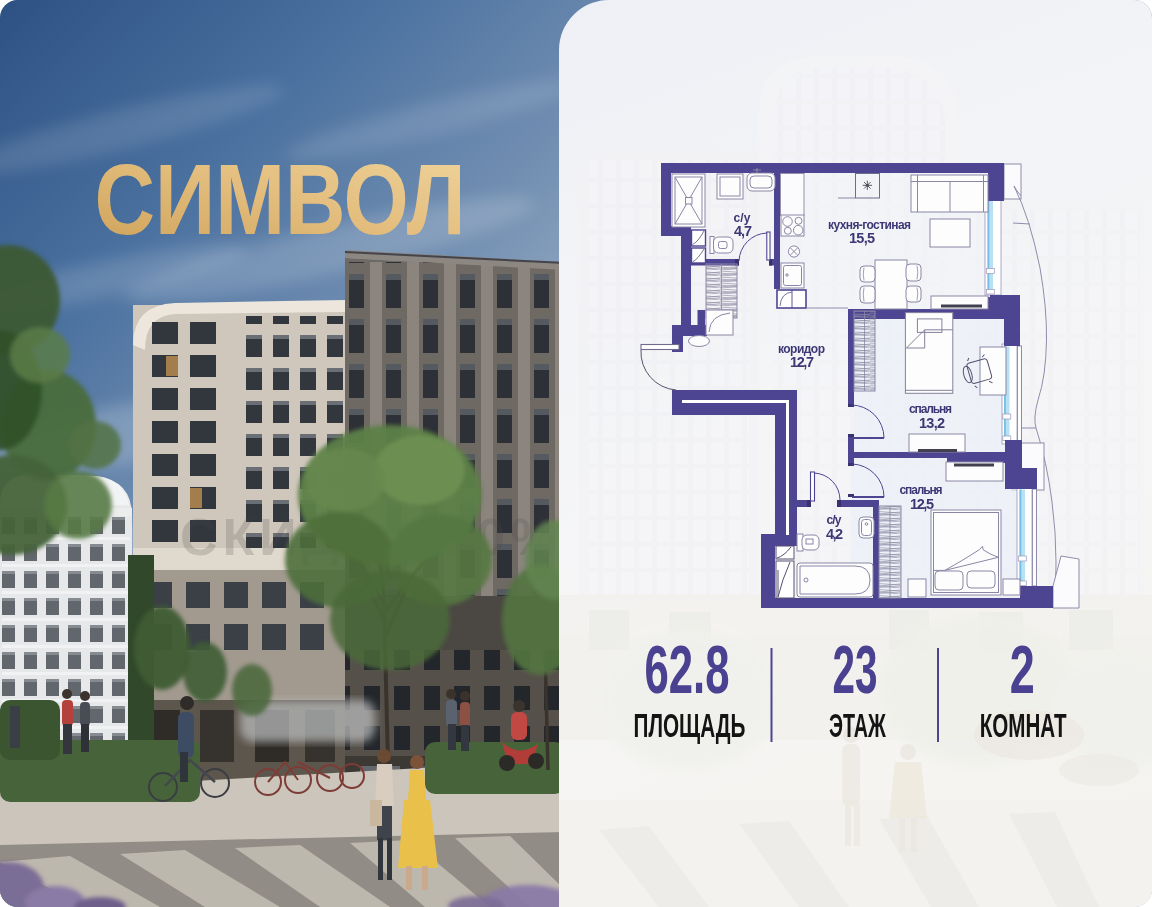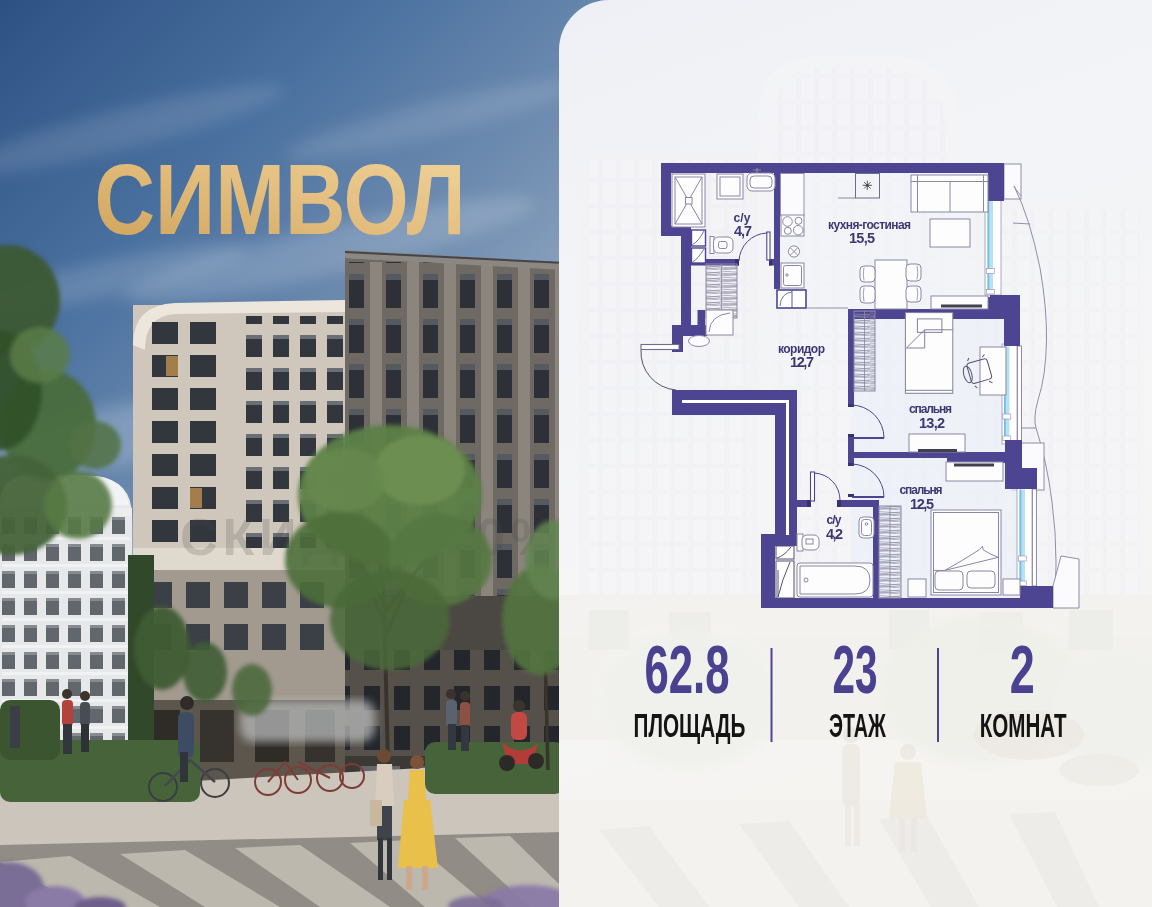--- a/index.html
+++ b/index.html
@@ -1,17 +1,17 @@
 <!DOCTYPE html>
 <html><head>
 <meta charset="utf-8">
 <style>
   html,body{margin:0;padding:0;} 
   #stage{position:relative;width:1152px;height:907px;overflow:hidden;
-         font-family:"Liberation Sans",sans-serif;background:#7e97b6;}
+         font-family:"Liberation Sans",sans-serif;background:#7e97b6;border-radius:18px;}
   #photo{position:absolute;left:0;top:0;width:1152px;height:907px;}
   #panel{position:absolute;left:559px;top:0;width:593px;height:907px;
          border-radius:50px 0 0 50px;
          background:linear-gradient(160deg,#eef0f5 0%,#f3f4f7 30%,#f6f6f7 55%,#f5f4f1 80%,#f3f2ef 100%);}
 </style>
 </head>
 <body>
 <div id="stage">
 
   <div id="photo">

